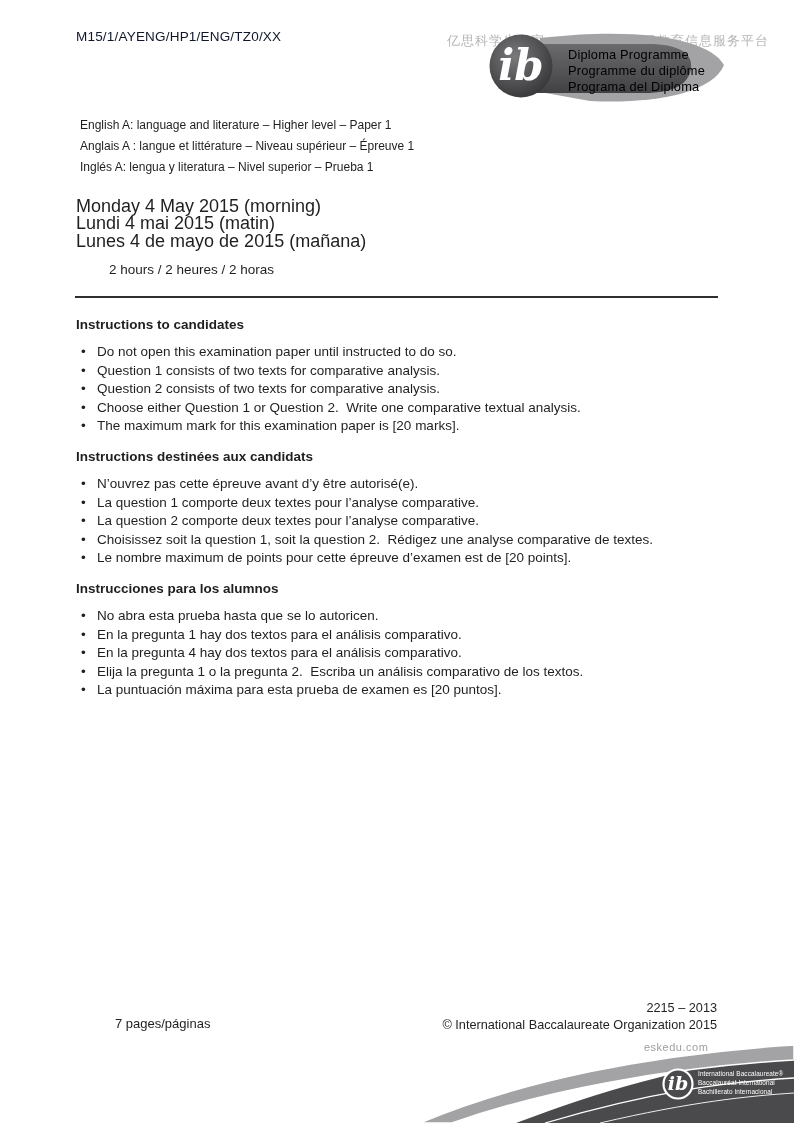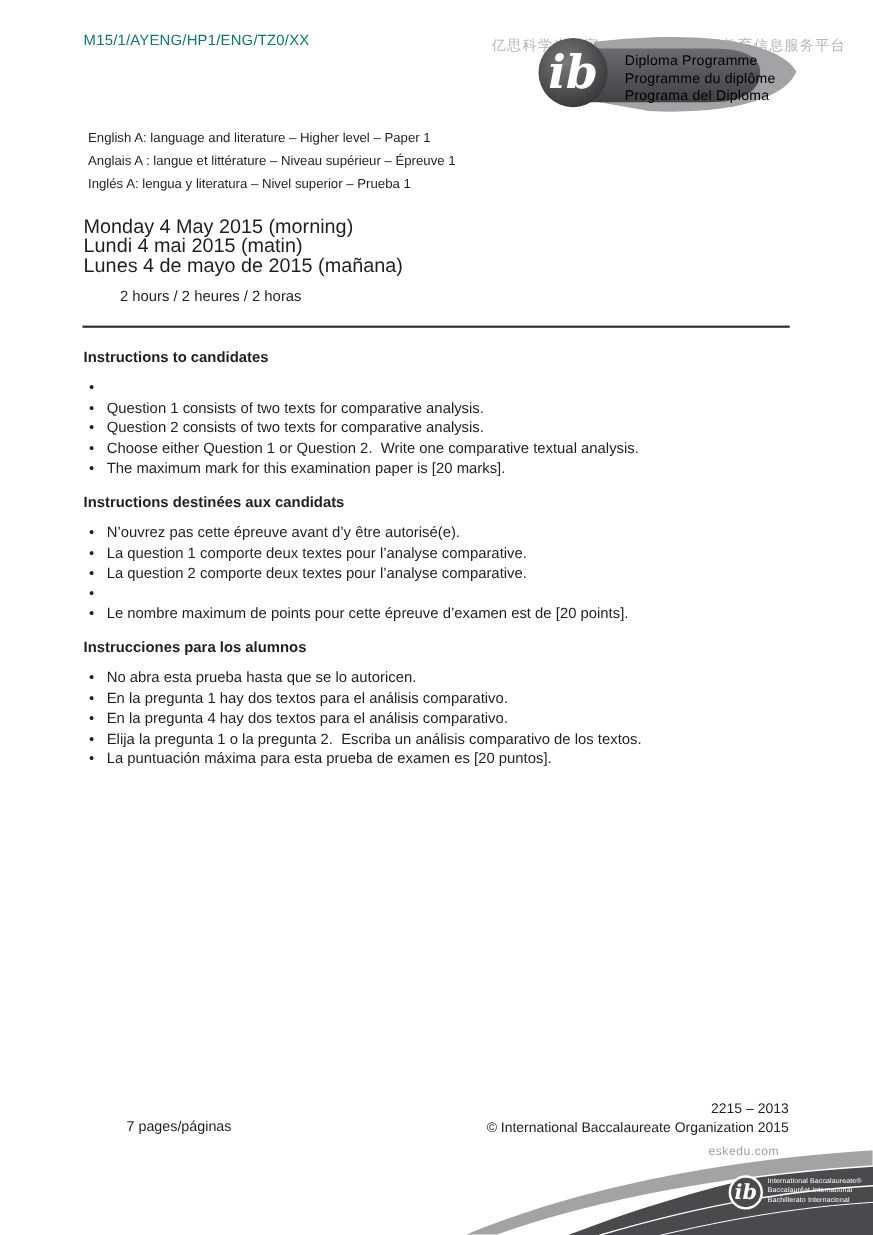--- a/index.html
+++ b/index.html
@@ -9,21 +9,21 @@
     width:794px; height:1123px;
     margin:0 auto;
     background:#ffffff;
     overflow:hidden;
     font-family:"Liberation Sans","DejaVu Sans",sans-serif;
     color:#1f1f1f;
   }
   
   .exam-code {
     position:absolute; left:76px; top:29px;
-    font-size:13.5px; letter-spacing:0.2px; color:#0f766e;
+    font-size:13.5px; letter-spacing:0.2px; color:#0f172a;
   }
   .header-logo { position:absolute; left:440px; top:20px; width:330px; height:92px; }
   .cjk-watermark {
     position:absolute; left:447px; top:32px;
     font-size:13px; color:#b5b5b5; letter-spacing:1px;
     white-space:nowrap; z-index:1;
   }
   .header-logo svg { position:absolute; left:0; top:0; z-index:2; }
   .banner-text {
     position:absolute; left:128px; top:27px; z-index:3;
@@ -108,20 +108,21 @@
   <div class="duration">2 hours / 2 heures / 2 horas</div>
 
   <div class="rule"></div>
 
   <div class="sections">
 
     <div class="section">
       <div class="section-heading">Instructions to candidates</div>
       <div class="bullet-row">
         <span class="bullet-dot">•</span>
+        <span class="bullet-text">Do not open this examination paper until instructed to do so.</span>
       </div>
       <div class="bullet-row">
         <span class="bullet-dot">•</span>
         <span class="bullet-text">Question 1 consists of two texts for comparative analysis.</span>
       </div>
       <div class="bullet-row">
         <span class="bullet-dot">•</span>
         <span class="bullet-text">Question 2 consists of two texts for comparative analysis.</span>
       </div>
       <div class="bullet-row">
@@ -143,20 +144,21 @@
       <div class="bullet-row">
         <span class="bullet-dot">•</span>
         <span class="bullet-text">La question 1 comporte deux textes pour l’analyse comparative.</span>
       </div>
       <div class="bullet-row">
         <span class="bullet-dot">•</span>
         <span class="bullet-text">La question 2 comporte deux textes pour l’analyse comparative.</span>
       </div>
       <div class="bullet-row">
         <span class="bullet-dot">•</span>
+        <span class="bullet-text">Choisissez soit la question 1, soit la question 2.  Rédigez une analyse comparative de textes.</span>
       </div>
       <div class="bullet-row">
         <span class="bullet-dot">•</span>
         <span class="bullet-text"><span>Le nombre maximum de points pour cette épreuve d’examen est de </span><b>[20 points]</b><span>.</span></span>
       </div>
     </div>
 
     <div class="section">
       <div class="section-heading">Instrucciones para los alumnos</div>
       <div class="bullet-row">

